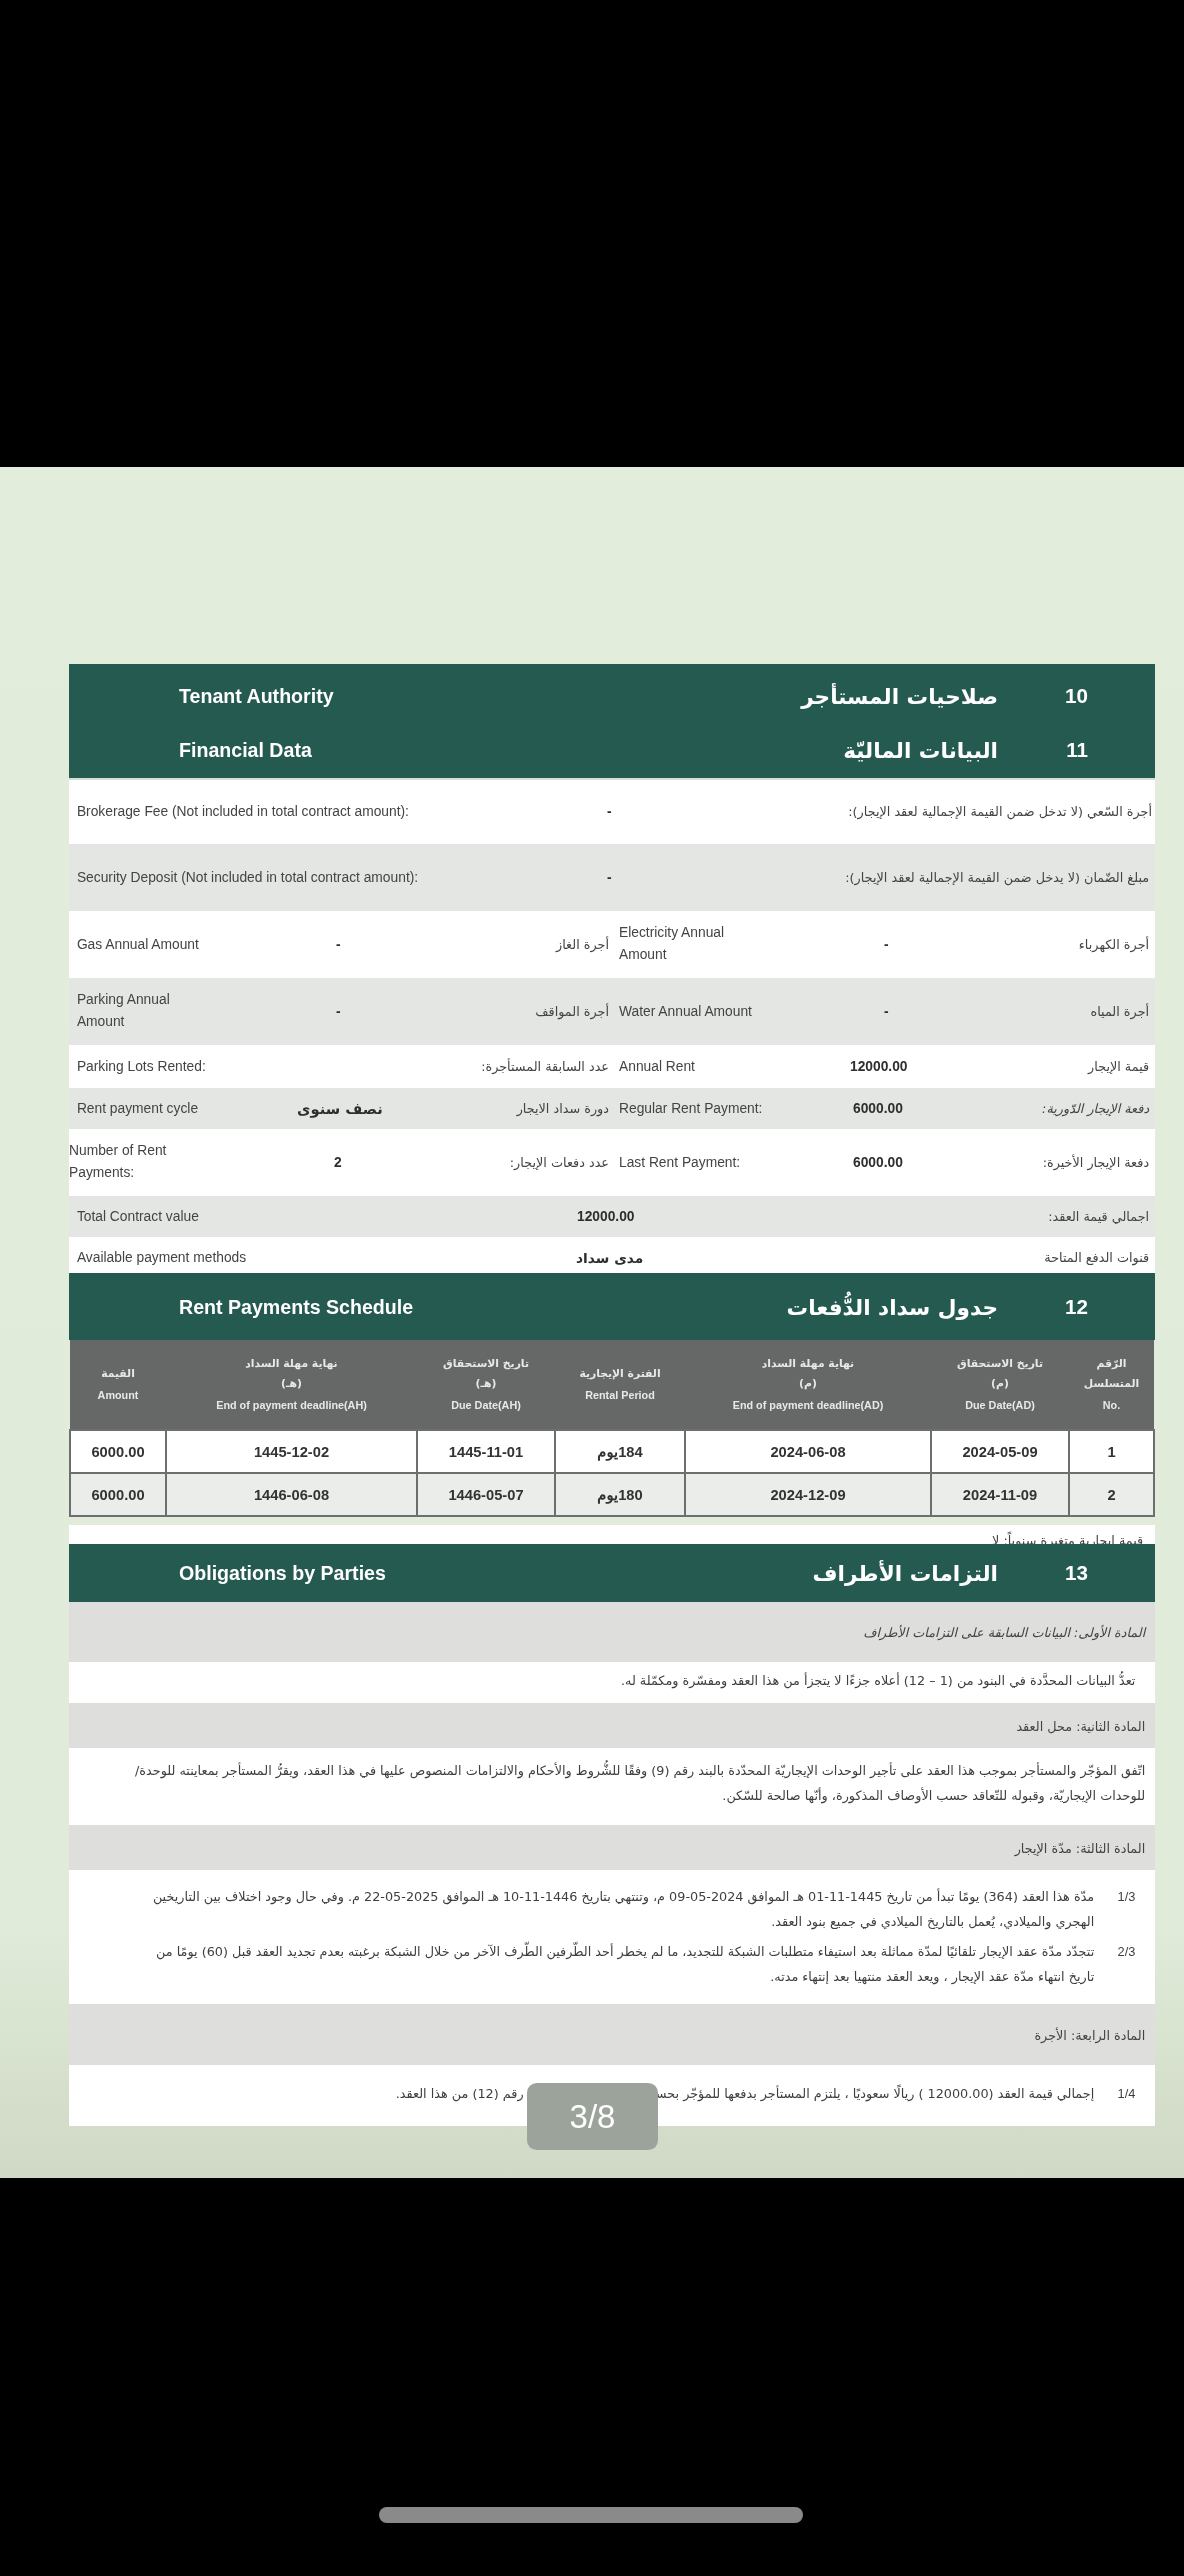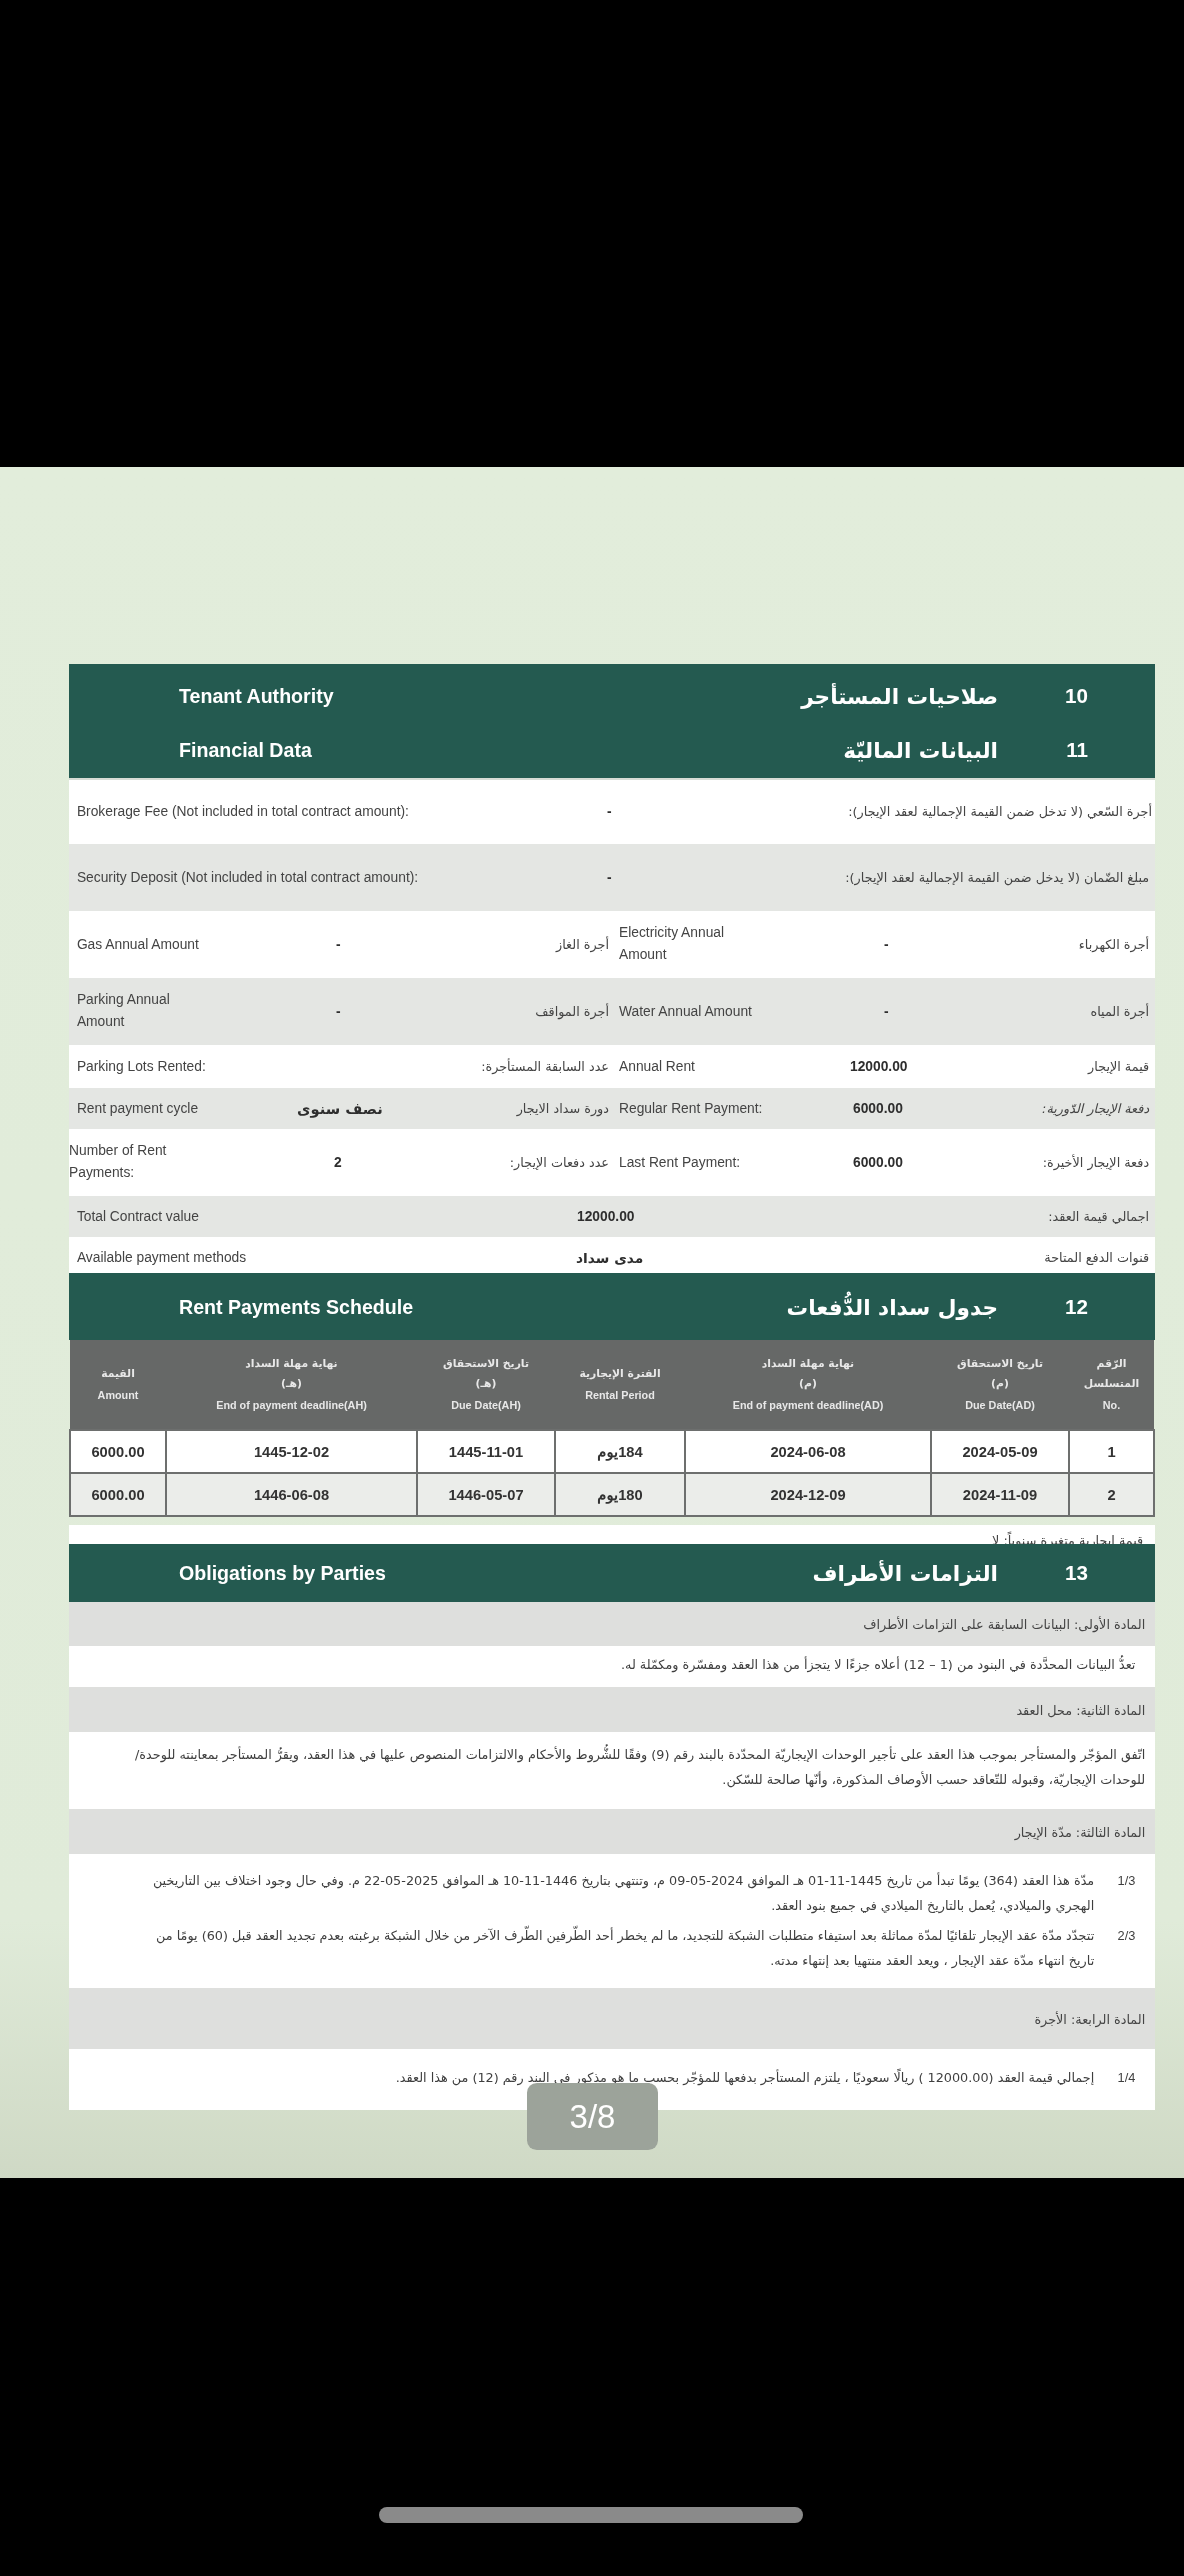--- a/index.html
+++ b/index.html
@@ -215,21 +215,21 @@
   </div>
 </div>
 
 <div class="doc" style="top:1544px;">
   <div class="section-header" style="height:58px;border-bottom:none;">
     <span class="en">Obligations by Parties</span>
     <span class="ar">التزامات الأطراف</span>
     <span class="num">13</span>
   </div>
 
-  <div class="art-head" style="height:44px;">
+  <div class="art-head" style="height:60px;font-style:italic;">
     <span>المادة الأولى: البيانات السابقة على التزامات الأطراف</span>
   </div>
   <div class="art-body" style="height:41px;padding:5.9px 19.6px 0 19.6px;">
     <span>تعدُّ البيانات المحدَّدة في البنود من (1 – 12) أعلاه جزءًا لا يتجزأ من هذا العقد ومفسّرة ومكمّلة له.</span>
   </div>
 
   <div class="art-head" style="height:45px;">
     <span>المادة الثانية: محل العقد</span>
   </div>
   <div class="art-body" style="height:77px;padding:9.8px 9.8px 0 59px;">

